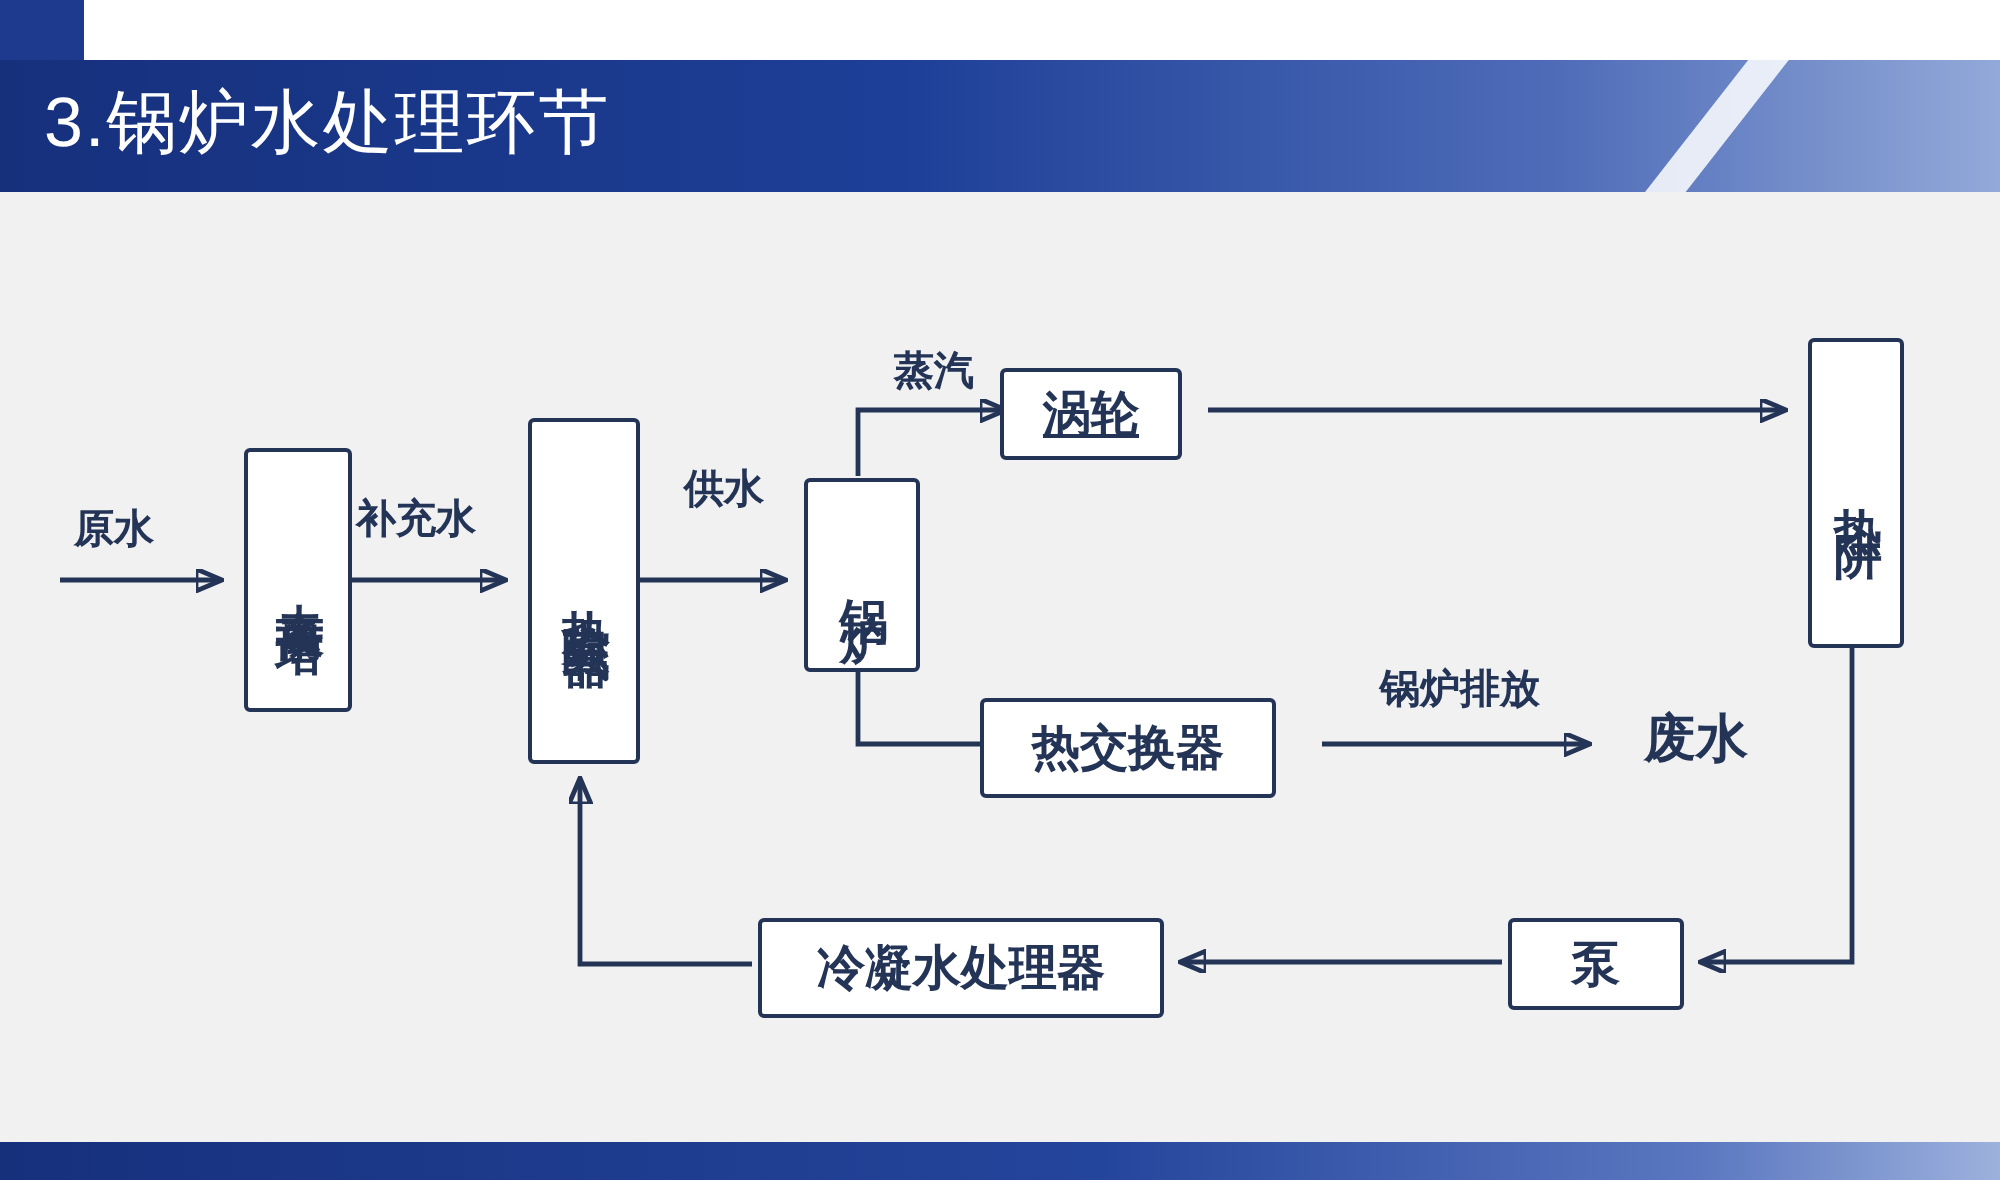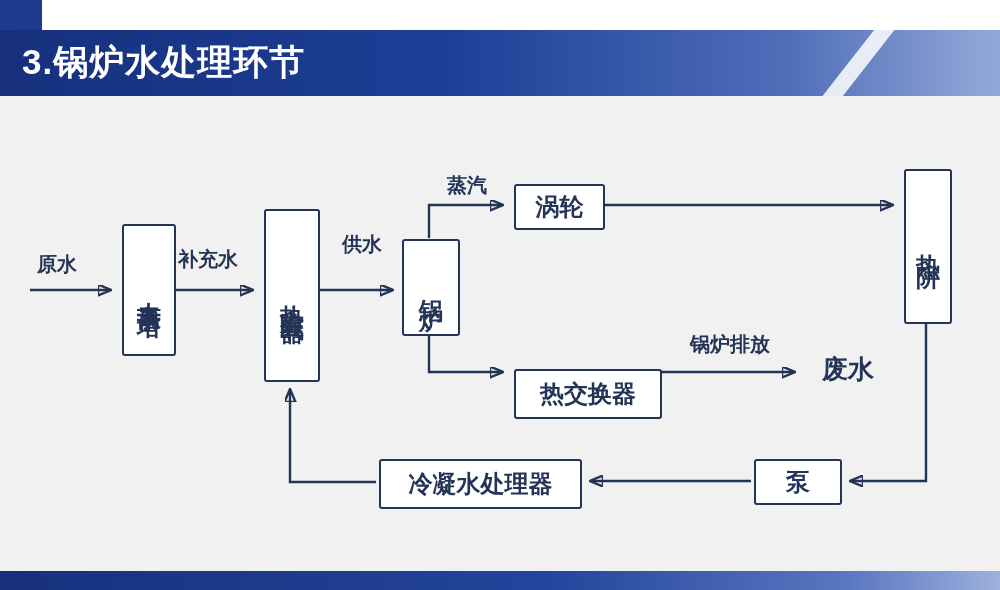--- a/index.html
+++ b/index.html
@@ -15,21 +15,21 @@
     position:absolute;left:0;top:30px;width:1000px;height:66px;
     background:linear-gradient(90deg,#16307c 0%,#1d3f97 45%,#4e6cb8 78%,#93a9d9 100%);
     overflow:hidden;
   }
   .header-slash{
     position:absolute;left:845px;top:-50px;width:16px;height:180px;
     background:#ffffff;opacity:.85;transform:rotate(38deg);
   }
   .header h1{
     margin:0;padding:0 0 0 22px;line-height:64px;
-    font-size:35px;font-weight:700;color:#ffffff;letter-spacing:1px;
+    font-size:35px;font-weight:400;color:#ffffff;letter-spacing:1px;
   }
   .bottom-bar{
     position:absolute;left:0;top:571px;width:1000px;height:19px;
     background:linear-gradient(90deg,#16307c 0%,#24459c 55%,#5a77c0 85%,#9db1dd 100%);
   }
   .arrows{position:absolute;left:0;top:0;width:1000px;height:590px;pointer-events:none;}
   .arrows path{stroke:#233457;stroke-width:2.4;fill:none;}
   .node{
     position:absolute;display:flex;align-items:center;justify-content:center;
     background:#ffffff;border:2.5px solid #233457;border-radius:3px;
@@ -78,20 +78,20 @@
   <div class="label" style="left:23px;top:251px;width:54px;">原水</div>
   <div class="label" style="left:164px;top:246px;width:74px;">补充水</div>
   <div class="label" style="left:328px;top:231px;width:54px;">供水</div>
   <div class="label" style="left:429px;top:172px;width:58px;">蒸汽</div>
   <div class="label big" style="left:806px;top:352px;width:68px;">废水</div>
   <div class="label" style="left:666px;top:331px;width:104px;">锅炉排放</div>
 
   <div class="node vert" style="left:122px;top:224px;width:50px;height:128px;">去离子塔</div>
   <div class="node vert" style="left:264px;top:209px;width:52px;height:169px;">热力除氧器</div>
   <div class="node vert sp8" style="left:402px;top:239px;width:54px;height:93px;">锅炉</div>
-  <div class="node" style="left:514px;top:184px;width:87px;height:42px;">涡轮</div>
+  <div class="node" style="left:500px;top:184px;width:87px;height:42px;text-decoration:underline;">涡轮</div>
   <div class="node vert sp12" style="left:904px;top:169px;width:44px;height:151px;">热阱</div>
-  <div class="node" style="left:514px;top:349px;width:144px;height:46px;margin-top:20px;">热交换器</div>
+  <div class="node" style="left:490px;top:349px;width:144px;height:46px;">热交换器</div>
   <div class="node" style="left:754px;top:459px;width:84px;height:42px;">泵</div>
   <div class="node" style="left:379px;top:459px;width:199px;height:46px;">冷凝水处理器</div>
 
   <div class="bottom-bar"></div>
 </div>
 
 </body></html>

